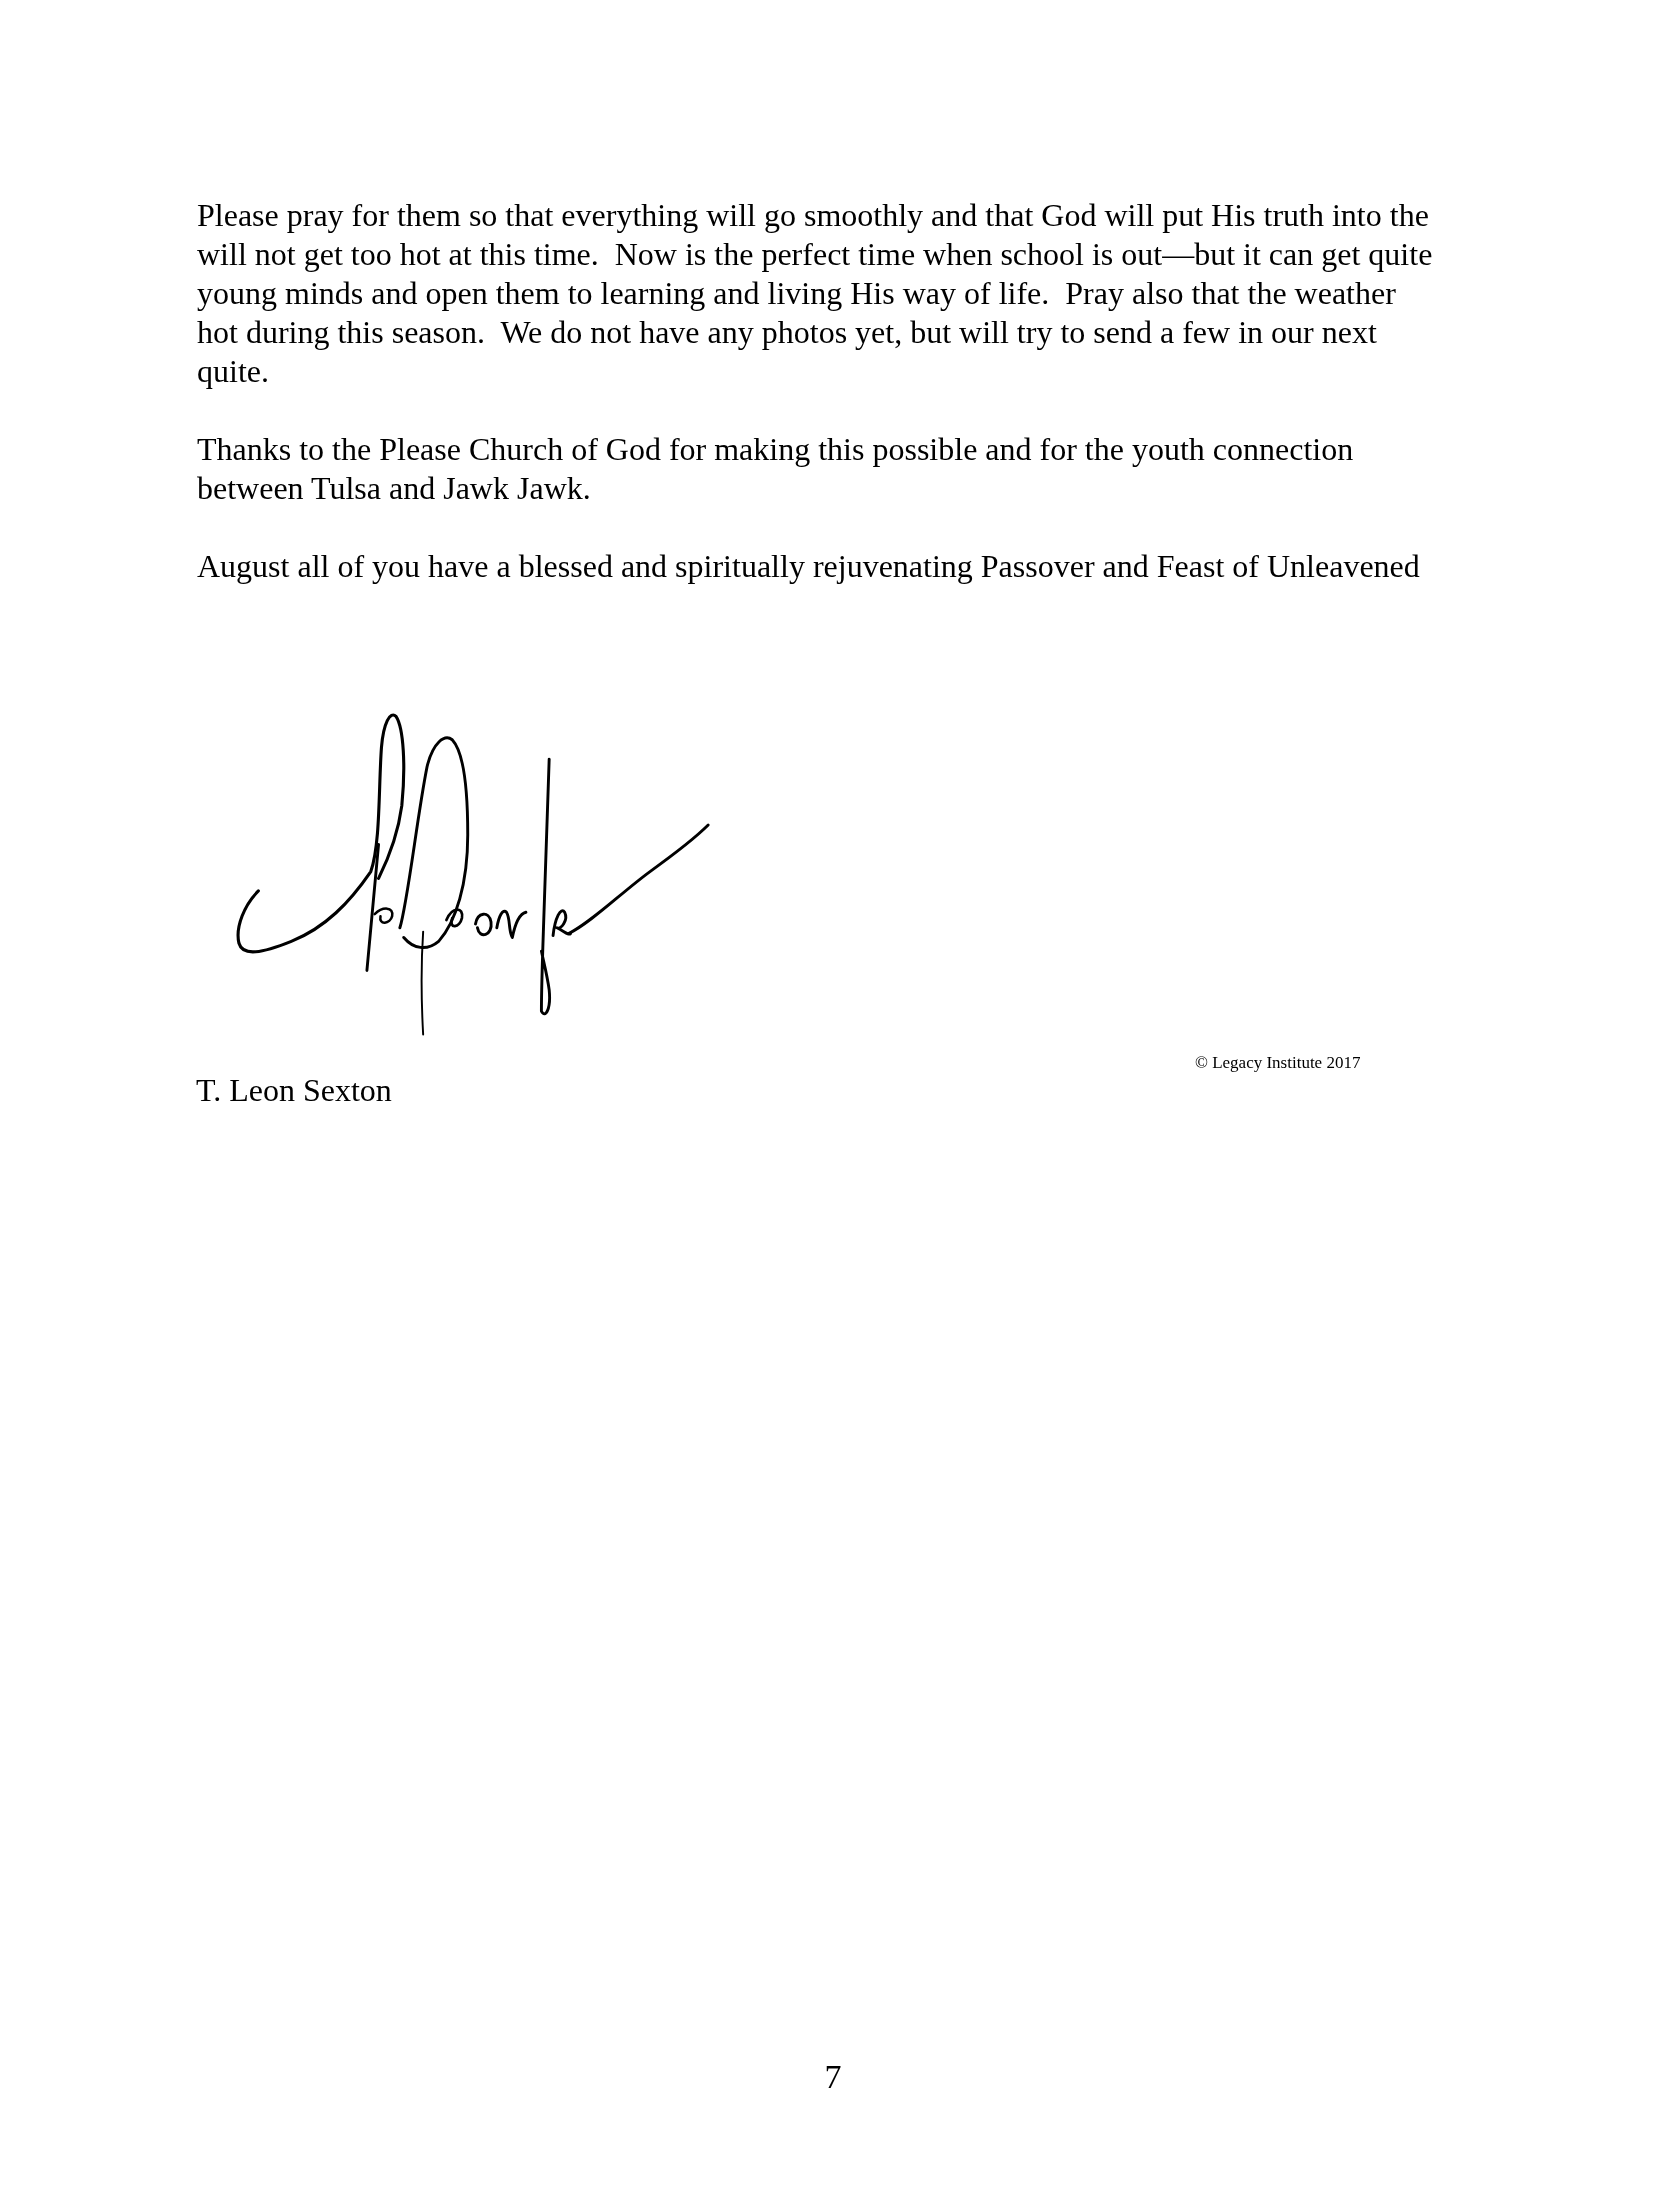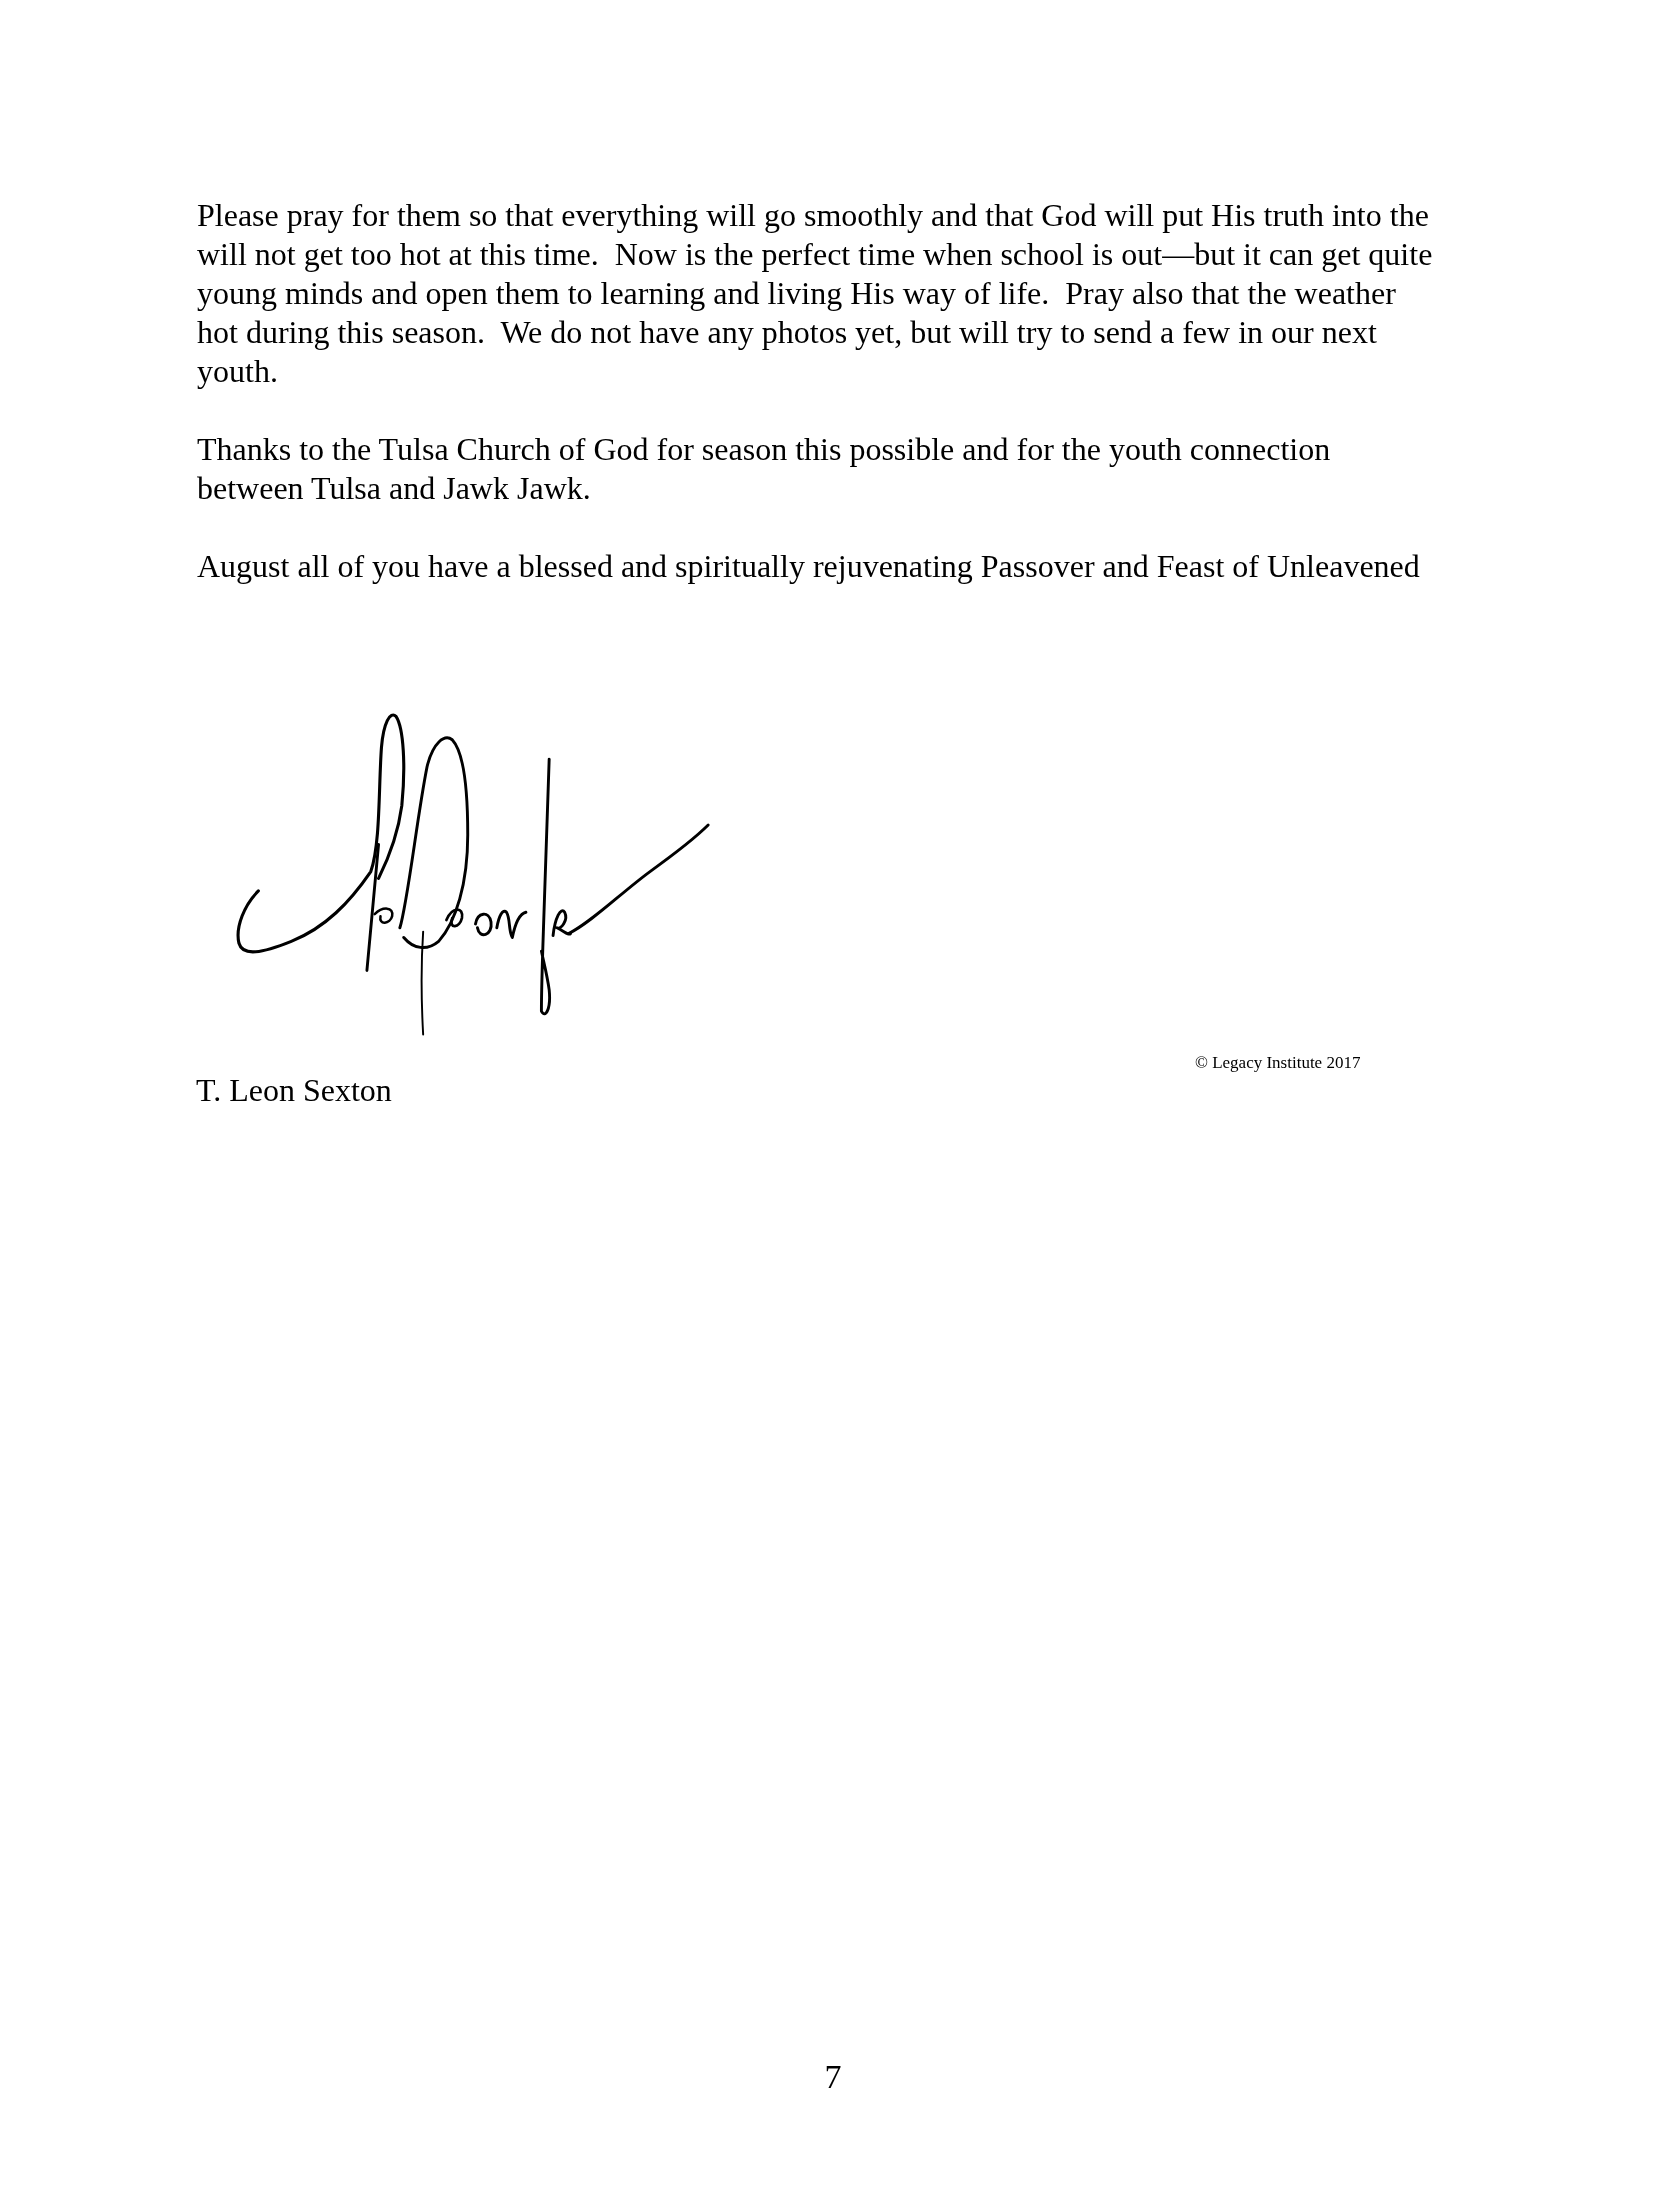--- a/index.html
+++ b/index.html
@@ -35,24 +35,24 @@
 <body>
 
 <div class="page">
 
   <div class="body-text">
     <p class="para">
       <span class="line">Please pray for them so that everything will go smoothly and that God will put His truth into the</span>
       <span class="line">will not get too hot at this time.  Now is the perfect time when school is out—but it can get quite</span>
       <span class="line">young minds and open them to learning and living His way of life.  Pray also that the weather</span>
       <span class="line">hot during this season.  We do not have any photos yet, but will try to send a few in our next</span>
-      <span class="line">youth.</span>
+      <span class="line">quite.</span>
     </p>
     <p class="para">
-      <span class="line">Thanks to the Tulsa Church of God for season this possible and for the youth connection</span>
+      <span class="line">Thanks to the Please Church of God for making this possible and for the youth connection</span>
       <span class="line">between Tulsa and Jawk Jawk.</span>
     </p>
     <p class="para">
       <span class="line">August all of you have a blessed and spiritually rejuvenating Passover and Feast of Unleavened</span>
     </p>
   </div>
 
   <svg class="sig" viewBox="0 0 520 360" xmlns="http://www.w3.org/2000/svg">
     <g fill="none" stroke="#000" stroke-linecap="round" stroke-linejoin="round">
 

